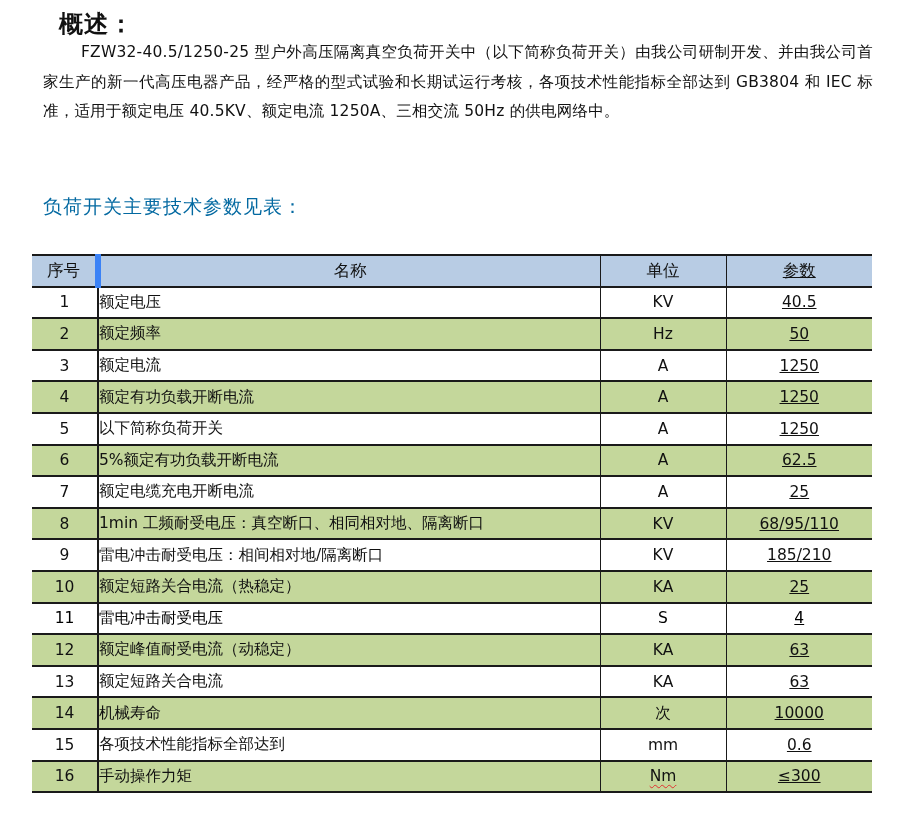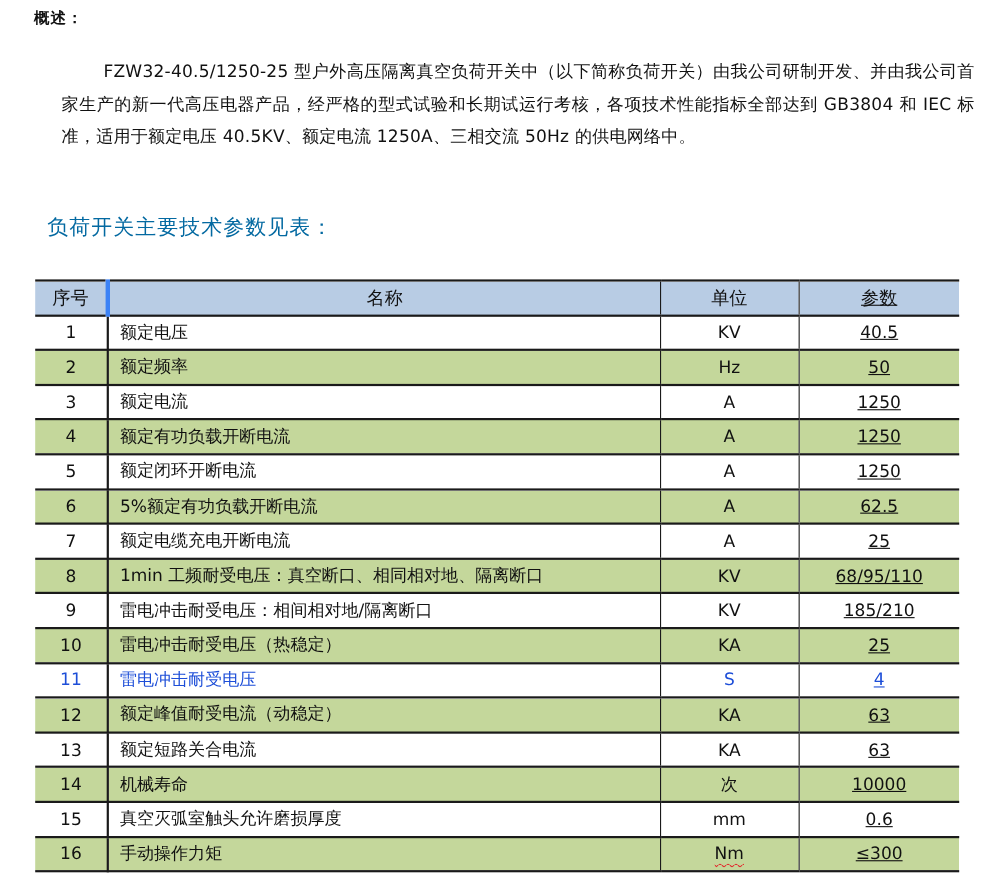--- a/index.html
+++ b/index.html
@@ -10,23 +10,23 @@
     body {
       width: 900px;
       height: 814px;
       position: relative;
       overflow: hidden;
       font-family: "DejaVu Sans", "Liberation Sans", sans-serif;
       color: #111111;
     }
     .overview-title {
       position: absolute;
-      left: 31px;
+      left: 59px;
       top: 8px;
-      font-size: 14px;
+      font-size: 24px;
       font-weight: bold;
       letter-spacing: 1px;
     }
     .overview-body {
       position: absolute;
       left: 43px;
       top: 38px;
       width: 830px;
       font-size: 15.5px;
       line-height: 29.5px;
@@ -63,49 +63,49 @@
       border-right: 1px solid #1a1a1a;
       padding: 0;
       height: 29.6px;
       vertical-align: middle;
       white-space: nowrap;
       overflow: hidden;
     }
     .param-table th:first-child, .param-table td:first-child { border-left: none; }
     .param-table th:last-child, .param-table td:last-child { border-right: none; text-decoration: underline; }
     .param-table td.col-no { border-right: 2px solid #1a1a1a; }
-    .param-table th.col-no { border-right: 4px solid #3b82f6; }
+    .param-table th.col-no { border-right: 6px solid #3b82f6; }
     .param-table thead th {
       background: #b8cce4;
       font-weight: normal;
       font-size: 16.5px;
       text-align: center;
     }
     .param-table tbody tr.row-green td { background: #c4d79b; }
     .param-table tbody tr.row-white td { background: #ffffff; }
     .param-table td.col-no, .param-table td.col-unit, .param-table td.col-val {
       text-align: center;
     }
     .param-table td.col-name {
       text-align: left;
-      padding-left: 10px;
+      padding-left: 0;
       margin-left: 27px;
     }
     .spell-underline {
       text-decoration: underline wavy #e03030;
       text-decoration-thickness: 1px;
       text-underline-offset: 3px;
     }
-    .faded-row td { color: #1d4ed8; }
+    .faded-row td { color: #000000; }
   </style>
 </head>
 <body>
 
 <div class="overview-title">概述：</div>
-<p class="overview-body" style="margin:13px;">FZW32-40.5/1250-25 型户外高压隔离真空负荷开关中（以下简称负荷开关）由我公司研制开发、并由我公司首家生产的新一代高压电器产品，经严格的型式试验和长期试运行考核，各项技术性能指标全部达到 GB3804 和 IEC 标准，适用于额定电压 40.5KV、额定电流 1250A、三相交流 50Hz 的供电网络中。</p>
+<p class="overview-body" style="margin:0;">FZW32-40.5/1250-25 型户外高压隔离真空负荷开关中（以下简称负荷开关）由我公司研制开发、并由我公司首家生产的新一代高压电器产品，经严格的型式试验和长期试运行考核，各项技术性能指标全部达到 GB3804 和 IEC 标准，适用于额定电压 40.5KV、额定电流 1250A、三相交流 50Hz 的供电网络中。</p>
 
 <div class="table-heading">负荷开关主要技术参数见表：</div>
 
 <table class="param-table">
   <colgroup>
     <col class="c-no">
       <col class="c-name">
       <col class="c-unit">
       <col class="c-val">
   </colgroup>
@@ -137,21 +137,21 @@
       <td class="col-val">1250</td>
     </tr>
     <tr class="row-green">
       <td class="col-no">4</td>
       <td class="col-name">额定有功负载开断电流</td>
       <td class="col-unit">A</td>
       <td class="col-val">1250</td>
     </tr>
     <tr class="row-white">
       <td class="col-no">5</td>
-      <td class="col-name">额定闭环开断电流</td>
+      <td class="col-name">以下简称负荷开关</td>
       <td class="col-unit">A</td>
       <td class="col-val">1250</td>
     </tr>
     <tr class="row-green">
       <td class="col-no">6</td>
       <td class="col-name">5%额定有功负载开断电流</td>
       <td class="col-unit">A</td>
       <td class="col-val">62.5</td>
     </tr>
     <tr class="row-white">
@@ -167,21 +167,21 @@
       <td class="col-val">68/95/110</td>
     </tr>
     <tr class="row-white">
       <td class="col-no">9</td>
       <td class="col-name">雷电冲击耐受电压：相间相对地/隔离断口</td>
       <td class="col-unit">KV</td>
       <td class="col-val">185/210</td>
     </tr>
     <tr class="row-green">
       <td class="col-no">10</td>
-      <td class="col-name">雷电冲击耐受电压（热稳定）</td>
+      <td class="col-name">额定短路关合电流（热稳定）</td>
       <td class="col-unit">KA</td>
       <td class="col-val">25</td>
     </tr>
     <tr class="row-white faded-row">
       <td class="col-no">11</td>
       <td class="col-name">雷电冲击耐受电压</td>
       <td class="col-unit">S</td>
       <td class="col-val">4</td>
     </tr>
     <tr class="row-green">
@@ -197,21 +197,21 @@
       <td class="col-val">63</td>
     </tr>
     <tr class="row-green">
       <td class="col-no">14</td>
       <td class="col-name">机械寿命</td>
       <td class="col-unit">次</td>
       <td class="col-val">10000</td>
     </tr>
     <tr class="row-white">
       <td class="col-no">15</td>
-      <td class="col-name">真空灭弧室触头允许磨损厚度</td>
+      <td class="col-name">各项技术性能指标全部达到</td>
       <td class="col-unit">mm</td>
       <td class="col-val">0.6</td>
     </tr>
     <tr class="row-green">
       <td class="col-no">16</td>
       <td class="col-name">手动操作力矩</td>
       <td class="col-unit"><span class="spell-underline">Nm</span></td>
       <td class="col-val">≤300</td>
     </tr>
   </tbody>

